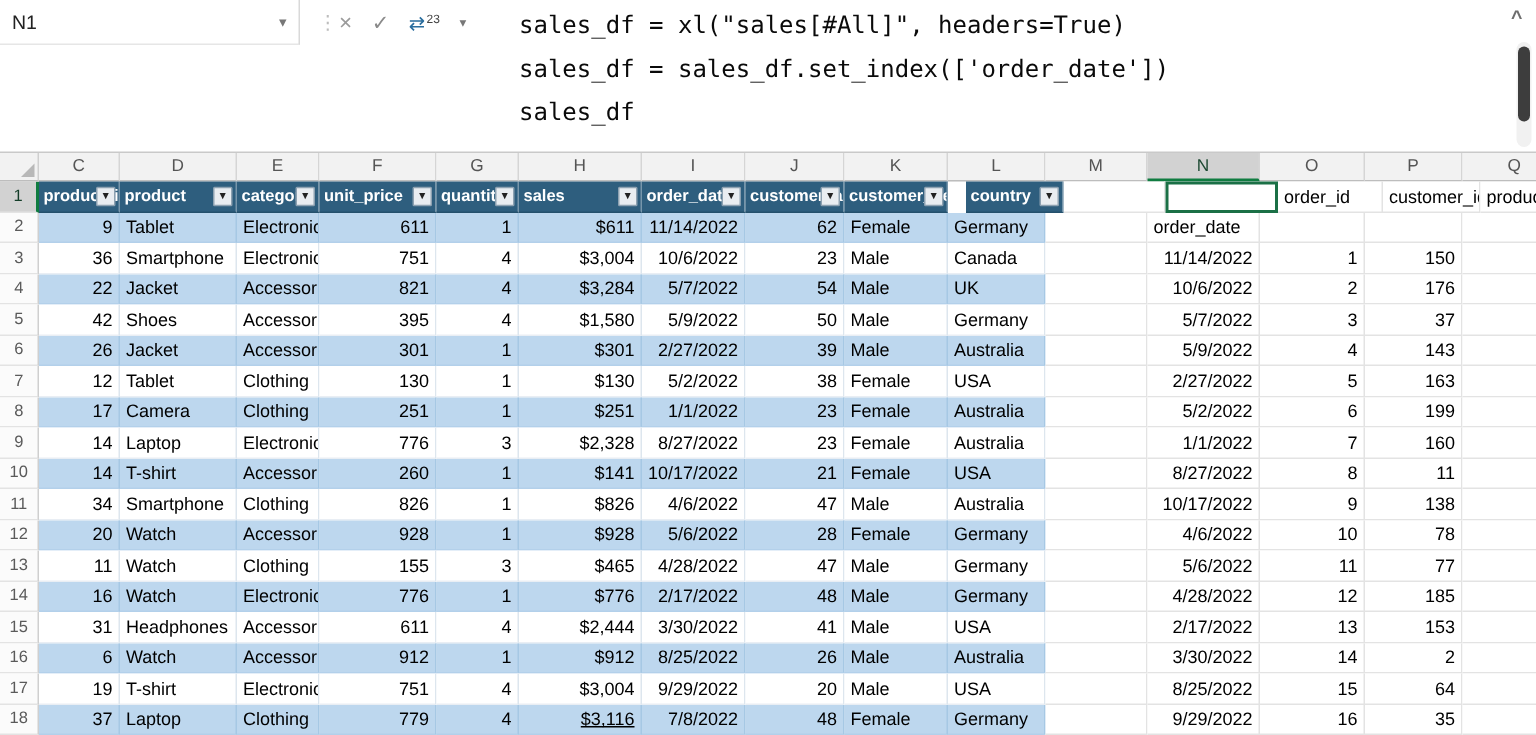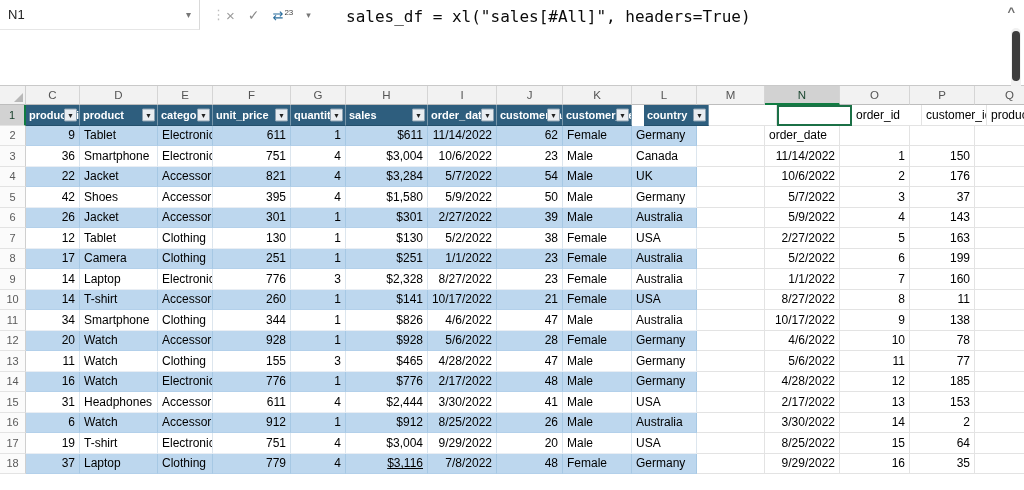--- a/index.html
+++ b/index.html
@@ -1,20 +1,20 @@
 <!DOCTYPE html>
 <html><head>
 <meta charset="utf-8">
 <style>
   *{box-sizing:border-box;margin:0;padding:0}
   html,body{width:1024px;height:490px;overflow:hidden;background:#fff;
     font-family:"Liberation Sans",sans-serif}
 
   
-  .fbar{position:relative;height:86px;background:#fff;border-bottom:1px solid #c9c9c9}
+  .fbar{position:relative;height:102px;background:#fff;border-bottom:1px solid #c9c9c9}
   .namebox{position:absolute;left:0;top:0;width:200px;height:30px;
     border-right:1px solid #d9d9d9;border-bottom:1px solid #e6e6e6;
     display:flex;align-items:center;padding:0 8px;font-size:13px;color:#222;background:#fff}
   .namebox .chev{margin-left:auto;color:#777;font-size:10px}
   .dots{position:absolute;left:212px;top:7px;color:#bdbdbd;font-size:13px}
   .fx-icons{position:absolute;left:226px;top:0;height:30px;display:flex;align-items:center;gap:13px}
   .icon-x{color:#9b9b9b;font-size:15px}
   .icon-check{color:#8a8a8a;font-size:14px}
   .icon-123{color:#2b6e9e;font-size:13px;display:flex;align-items:flex-start}
   .icon-123 sup{font-size:8px;color:#444;margin-left:1px}
@@ -65,21 +65,21 @@
   <span class="dots">⋮</span>
   <div class="fx-icons">
     <span class="icon-x">×</span>
     <span class="icon-check">✓</span>
     <span class="icon-123">
         <span>⇄</span>
         <sup>23</sup>
       </span>
     <span class="icon-dd">▾</span>
   </div>
-  <div class="code" id="code"><div>sales_df = xl("sales[#All]", headers=True)</div></div>
+  <div class="code" id="code"><div>sales_df = xl("sales[#All]", headers=True)</div><div>sales_df = sales_df.set_index(['order_date'])</div><div>sales_df</div></div>
   <span class="collapse">^</span>
   <div class="vscroll">
     <div class="vthumb"></div>
   </div>
 </div>
 
 <div class="grid" id="grid">
     <div class="row colhead">
       <div class="c corner" style="width: 26px;"></div>
       <div class="c hl" style="width: 54px;">C</div>
@@ -276,21 +276,21 @@
       <div class="c r" style="width: 75px;">8/27/2022</div>
       <div class="c r" style="width: 70px;">8</div>
       <div class="c r" style="width: 65px;">11</div>
       <div class="c" style="width: 70px;"></div>
     </div>
     <div class="row">
       <div class="c rowhdr" style="width: 26px;">11</div>
       <div class="c tw r" style="width: 54px;">34</div>
       <div class="c tw" style="width: 78px;">Smartphone</div>
       <div class="c tw" style="width: 55px;">Clothing</div>
-      <div class="c tw r" style="width: 78px;">344</div>
+      <div class="c tw r" style="width: 78px;">826</div>
       <div class="c tw r" style="width: 55px;">1</div>
       <div class="c tw r" style="width: 82px;">$826</div>
       <div class="c tw r" style="width: 69px;">4/6/2022</div>
       <div class="c tw r" style="width: 66px;">47</div>
       <div class="c tw" style="width: 69px;">Male</div>
       <div class="c tw" style="width: 65px;">Australia</div>
       <div class="c" style="width: 68px;"></div>
       <div class="c r" style="width: 75px;">10/17/2022</div>
       <div class="c r" style="width: 70px;">9</div>
       <div class="c r" style="width: 65px;">138</div>

